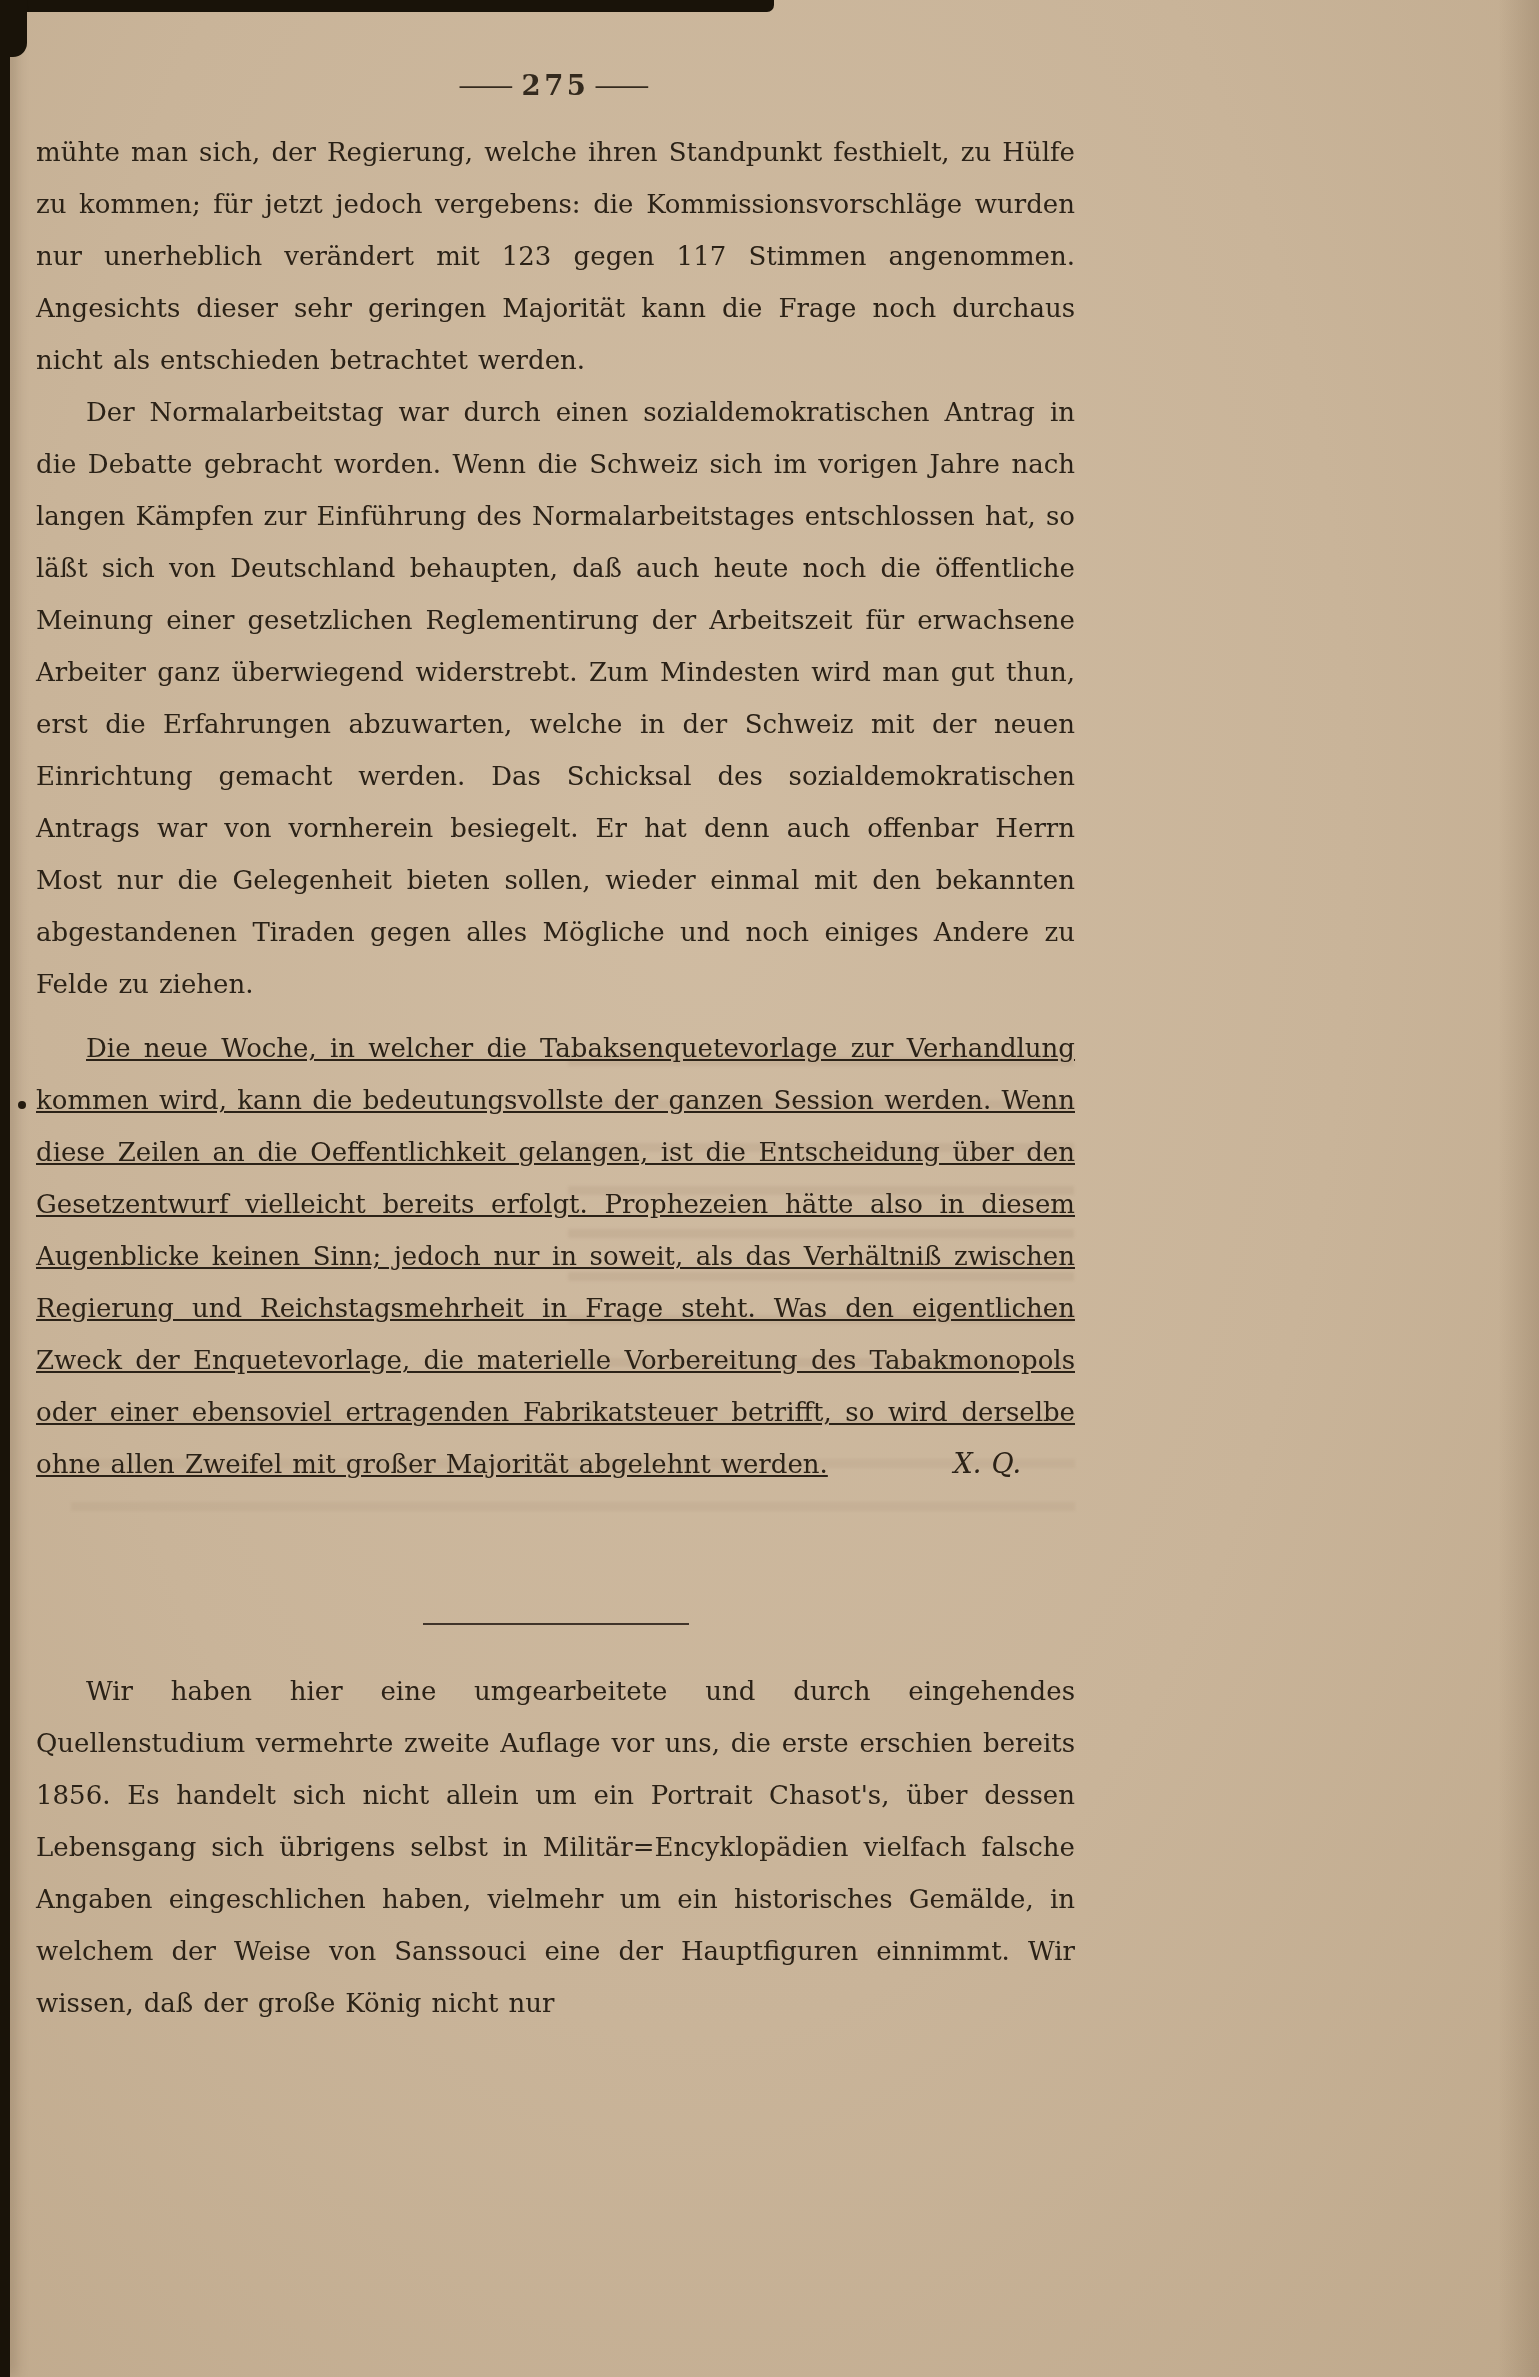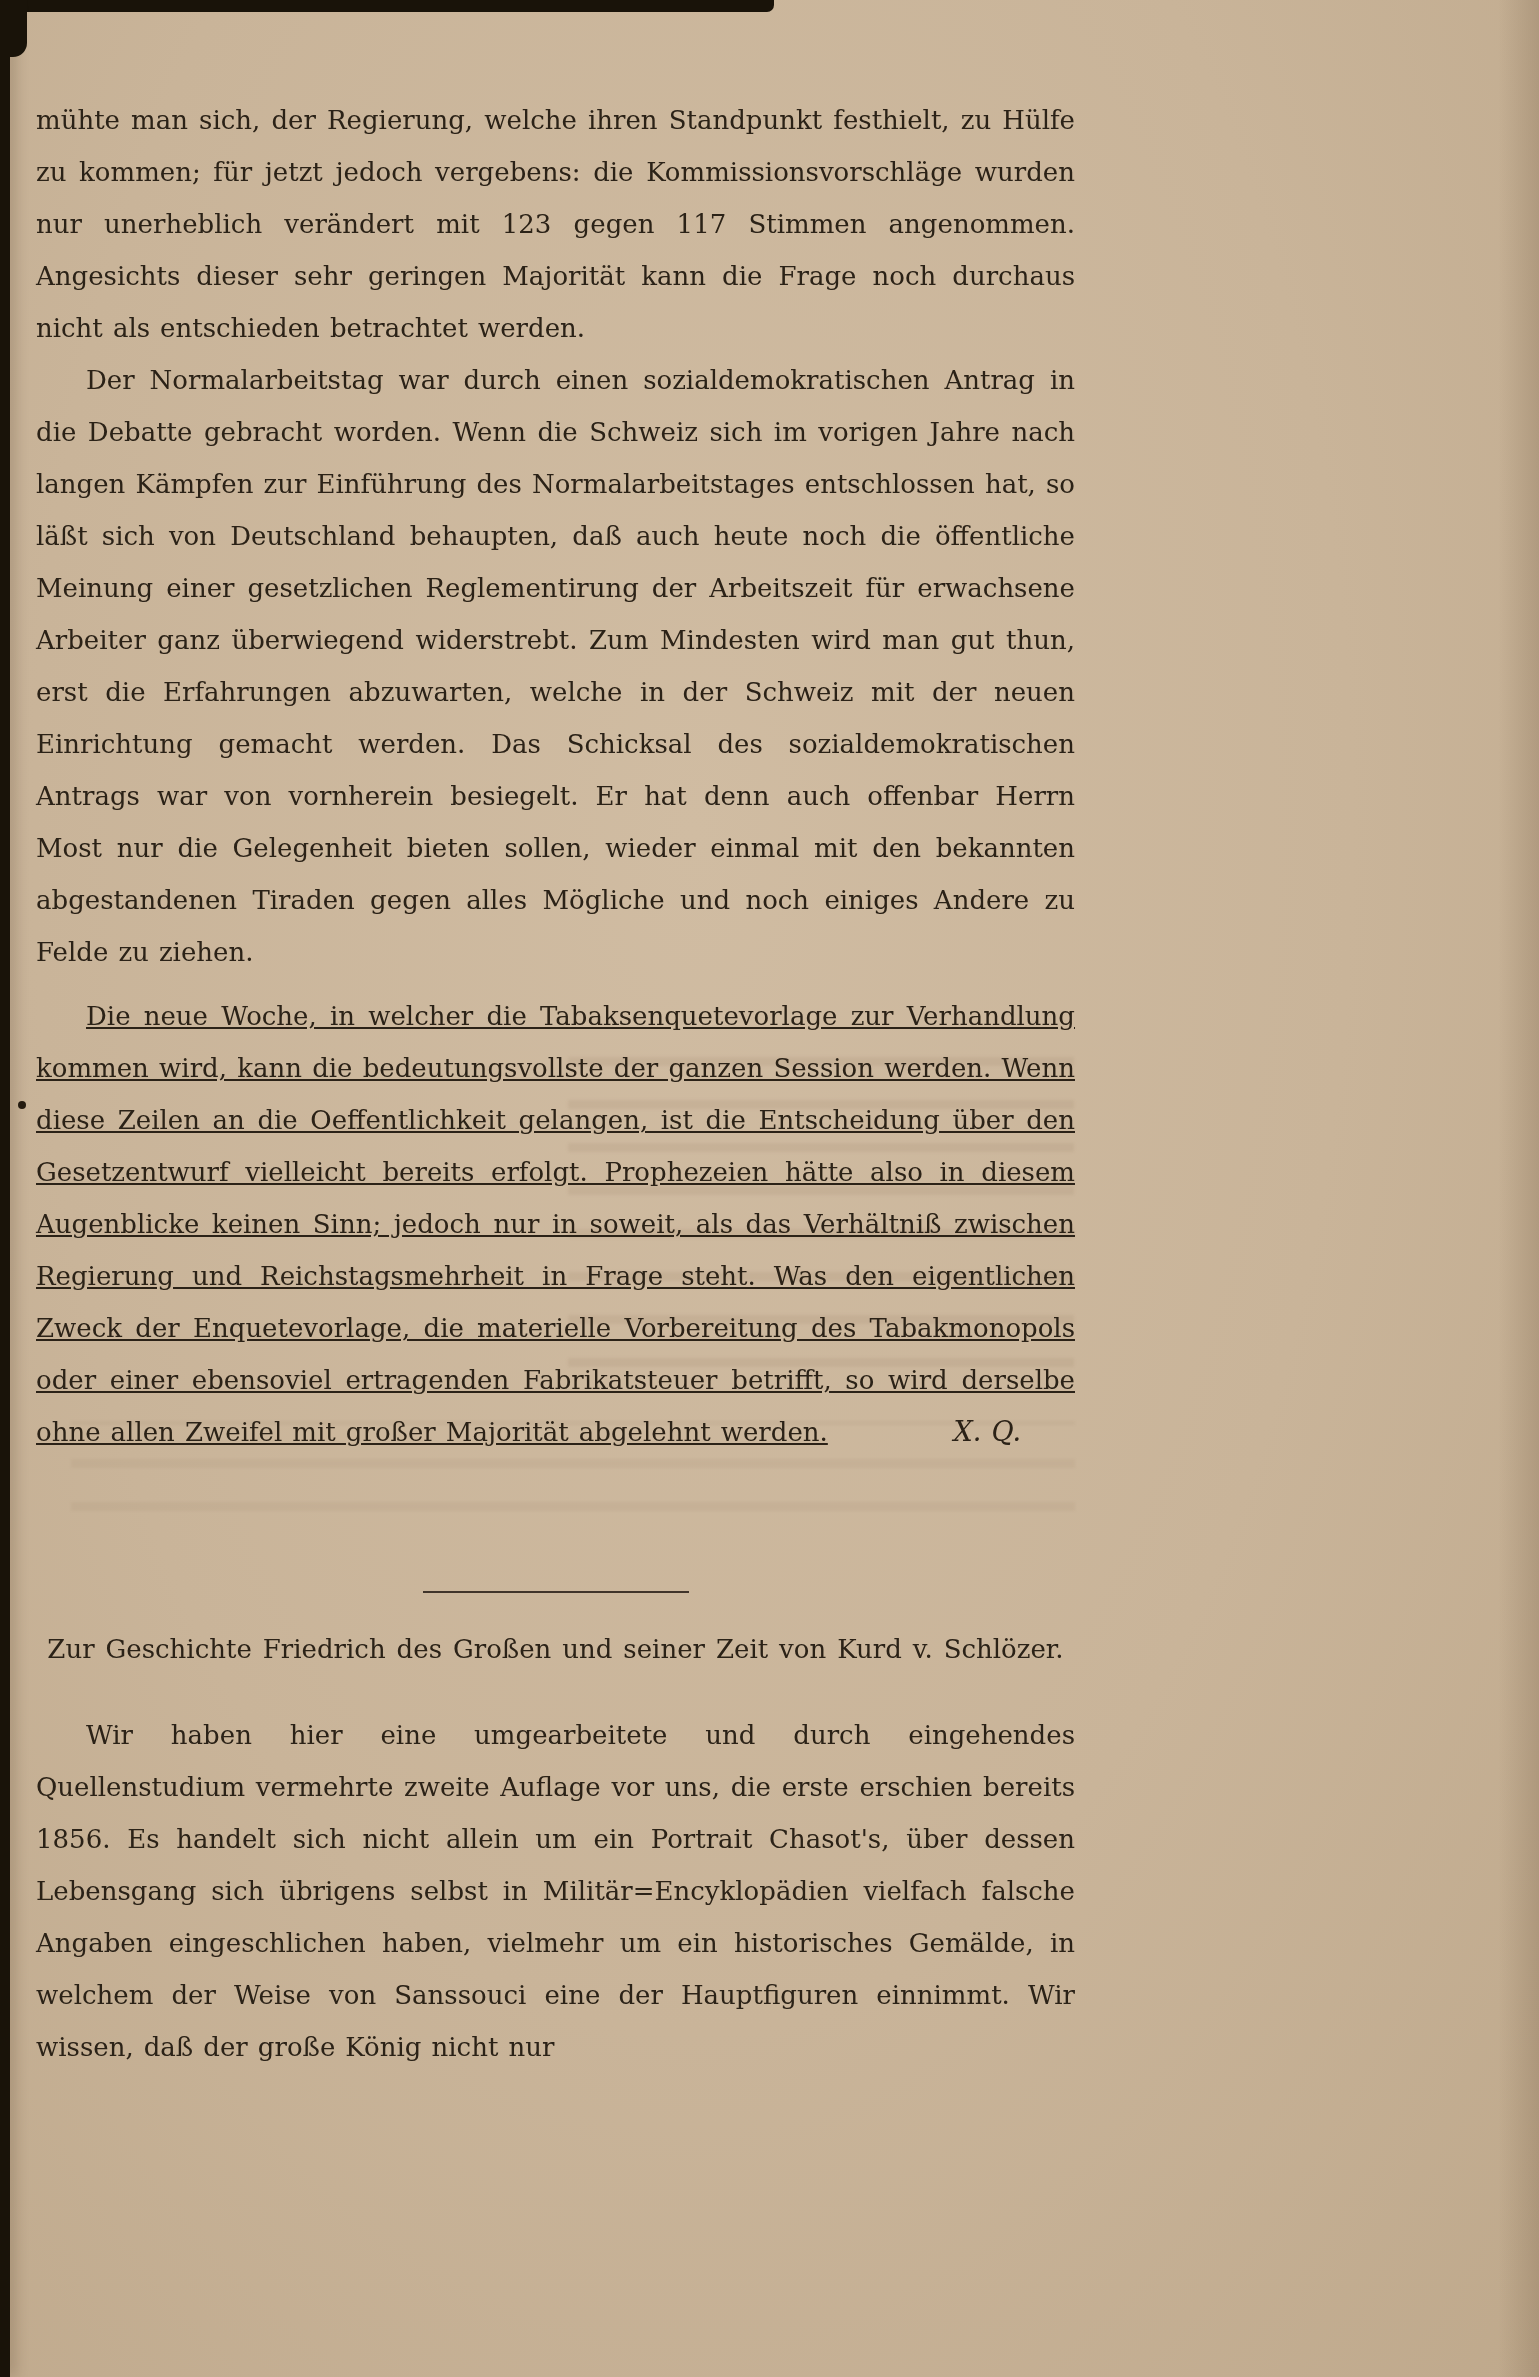--- a/index.html
+++ b/index.html
@@ -147,32 +147,34 @@
   <div class="edge-left"></div>
   <div class="corner-blob"></div>
   <div class="edge-right"></div>
 
   <div class="showthrough st1"></div>
   <div class="showthrough st2"></div>
   <div class="speck"></div>
 
   <div class="text-block">
 
+    <div class="page-number">
+      <span class="dash">—</span><span class="num">275</span><span class="dash">—</span>
+    </div>
 
     <p class="para continued p1">mühte man sich, der Regierung, welche ihren Standpunkt festhielt, zu Hülfe zu kommen; für jetzt jedoch vergebens: die Kommissionsvorschläge wurden nur unerheblich verändert mit 123 gegen 117 Stimmen angenommen. Angesichts dieser sehr geringen Majorität kann die Frage noch durchaus nicht als entschieden betrachtet werden.</p>
 
     <p class="para p2">Der Normalarbeitstag war durch einen sozialdemokratischen Antrag in die Debatte gebracht worden. Wenn die Schweiz sich im vorigen Jahre nach langen Kämpfen zur Einführung des Normalarbeitstages entschlossen hat, so läßt sich von Deutschland behaupten, daß auch heute noch die öffentliche Meinung einer gesetzlichen Reglementirung der Arbeitszeit für erwachsene Arbeiter ganz überwiegend widerstrebt. Zum Mindesten wird man gut thun, erst die Erfahrungen abzuwarten, welche in der Schweiz mit der neuen Einrichtung gemacht werden. Das Schicksal des sozialdemokratischen Antrags war von vornherein besiegelt. Er hat denn auch offenbar Herrn Most nur die Gelegenheit bieten sollen, wieder einmal mit den bekannten abgestandenen Tiraden gegen alles Mögliche und noch einiges Andere zu Felde zu ziehen.</p>
 
     <p class="para p3">
       <span>Die neue Woche, in welcher die Tabaksenquetevorlage zur Verhandlung kommen wird, kann die bedeutungsvollste der ganzen Session werden. Wenn diese Zeilen an die Oeffentlichkeit gelangen, ist die Entscheidung über den Gesetzentwurf vielleicht bereits erfolgt. Prophezeien hätte also in diesem Augenblicke keinen Sinn; jedoch nur in soweit, als das Verhältniß zwischen Regierung und Reichstagsmehrheit in Frage steht. Was den eigentlichen Zweck der Enquetevorlage, die materielle Vorbereitung des Tabakmonopols oder einer ebensoviel ertragenden Fabrikatsteuer betrifft, so wird derselbe ohne allen Zweifel mit großer Majorität abgelehnt werden.</span>
       <span class="signature">X. Q.</span>
     </p>
 
     <div class="separator"></div>
 
 
-    <p class="article-subtitle">Zur Geschichte Friedrich des Großen und seiner Zeit von Kurd v. Schlözer.</p>
 
     <p class="para p4">Wir haben hier eine umgearbeitete und durch eingehendes Quellenstudium vermehrte zweite Auflage vor uns, die erste erschien bereits 1856. Es handelt sich nicht allein um ein Portrait Chasot's, über dessen Lebensgang sich übrigens selbst in Militär=Encyklopädien vielfach falsche Angaben eingeschlichen haben, vielmehr um ein historisches Gemälde, in welchem der Weise von Sanssouci eine der Hauptfiguren einnimmt. Wir wissen, daß der große König nicht nur</p>
 
   </div>
 </div>
 
 
 </body></html>

